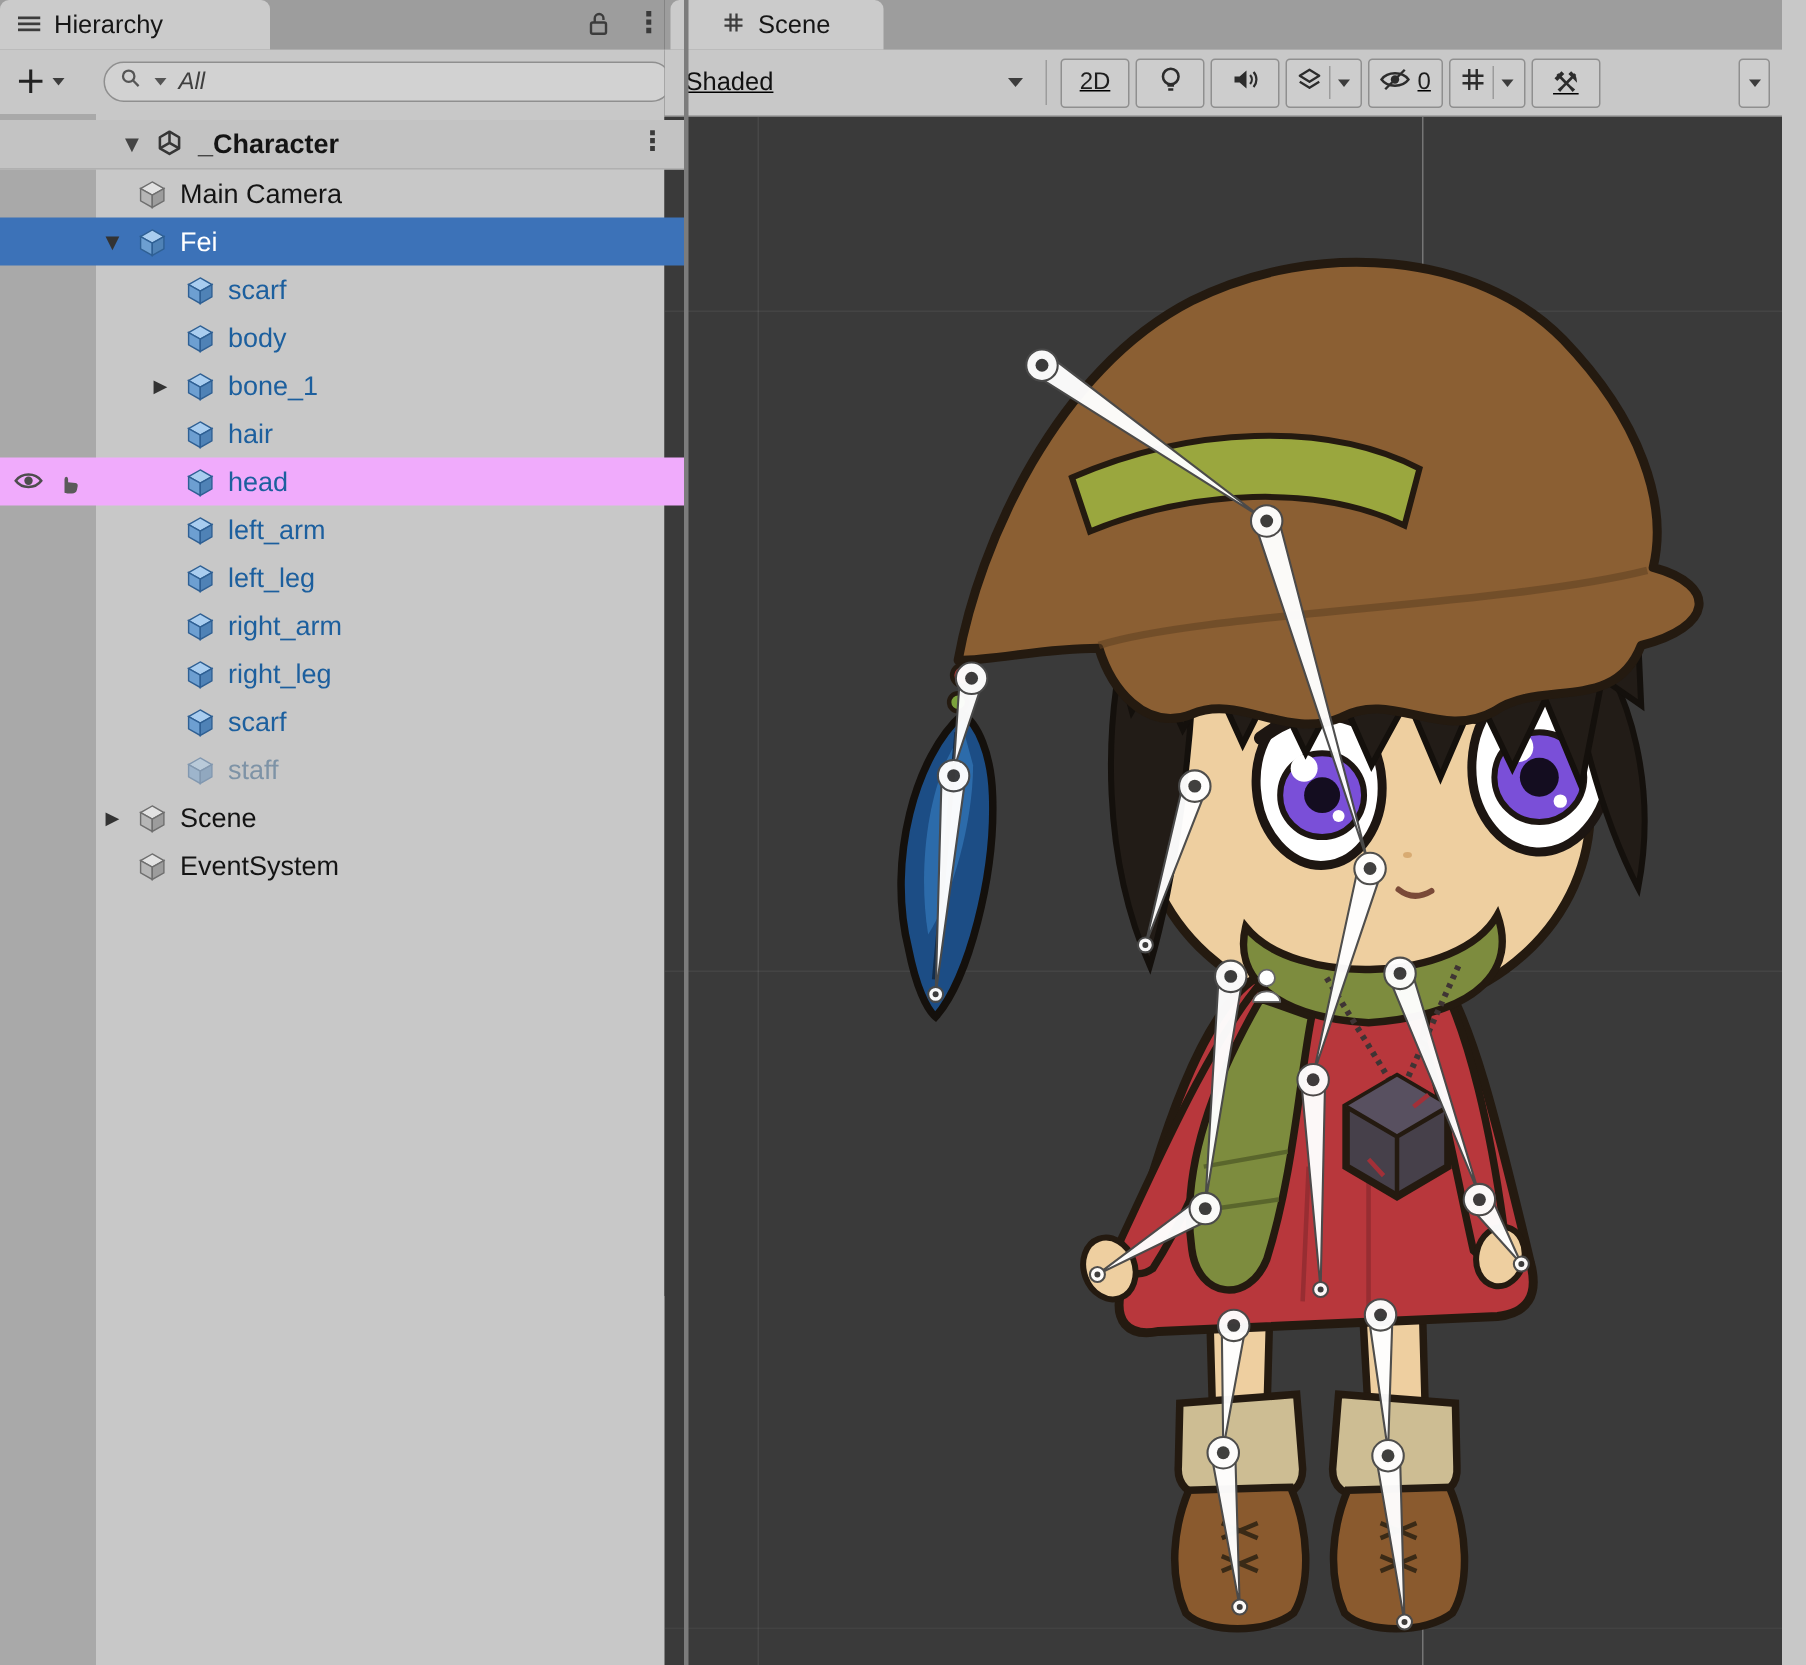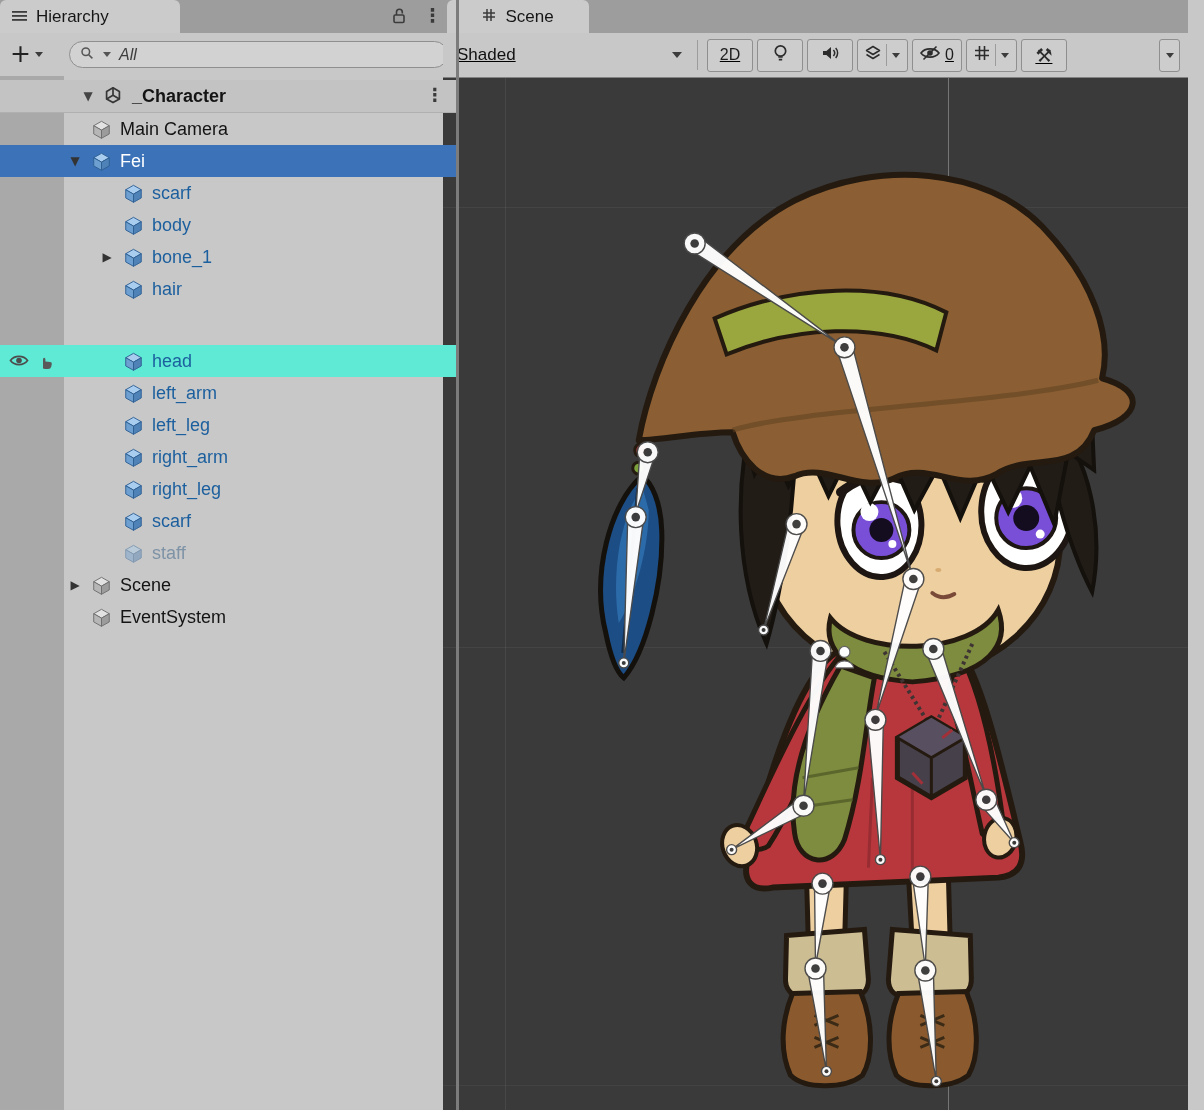--- a/index.html
+++ b/index.html
@@ -42,21 +42,21 @@
   .row{position:relative;z-index:1;height:32px;display:flex;align-items:center;font-size:18px;color:#141414;padding-left:28px;}
   .row .spacer{display:inline-block;height:1px;}
   .row .arrow{width:26px;text-align:center;font-size:12px;color:#333;}
   .row .icon{width:26px;display:flex;justify-content:center;}
   .row .icon.dim{opacity:.45;}
   .row .label{margin-left:6px;}
   .row .label.prefab{color:#1c5f9e;}
   .row .label.disabled{color:#7e93a6;text-align:center;}
   .row.selected{background:#3c72b8;}
   .row.selected .label,.row.selected .label.prefab{color:#ffffff;}
-  .row.hover{background:#5eead4;margin-top:40px;}
+  .row.hover{background:#f0abfc;}
   .g-eye{position:absolute;left:9px;top:7px;}
   .g-hand{position:absolute;left:37px;top:7px;}
 
   
   .divider{position:absolute;left:456px;top:0;width:3px;height:1110px;background:#7c7c7c;z-index:5;}
 
   
   .scene-panel{position:absolute;left:443px;top:0;width:745px;height:864px;background:#3a3a3a;}
   .scene-panel .tabstrip{position:absolute;left:0;top:0;right:0;height:33px;background:#9d9d9d;border-bottom:1px solid #8a8a8a;}
   .tab.scene{position:absolute;left:4px;top:0;width:142px;justify-content:center;}

